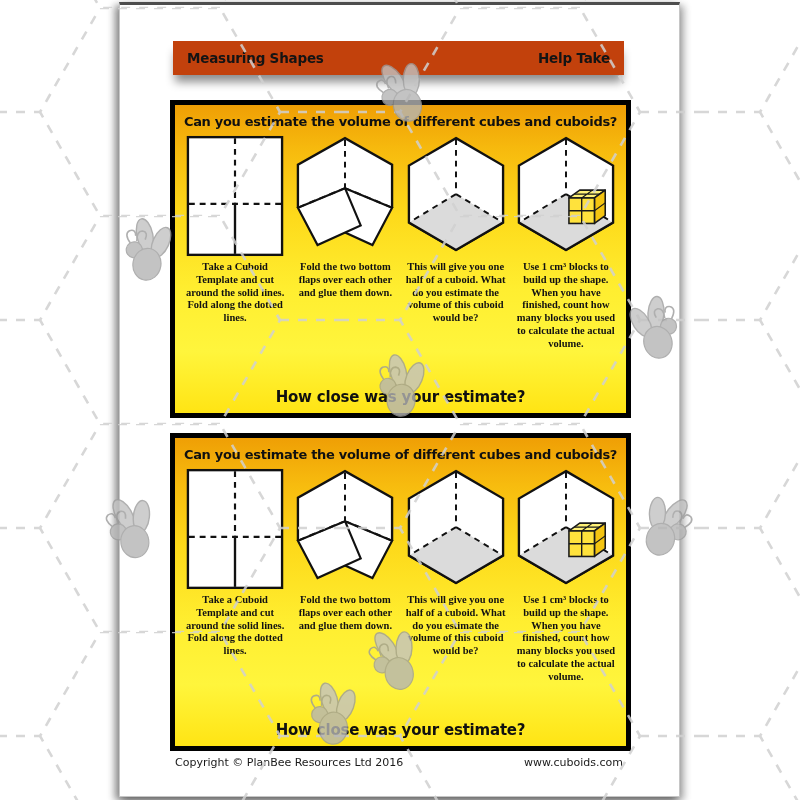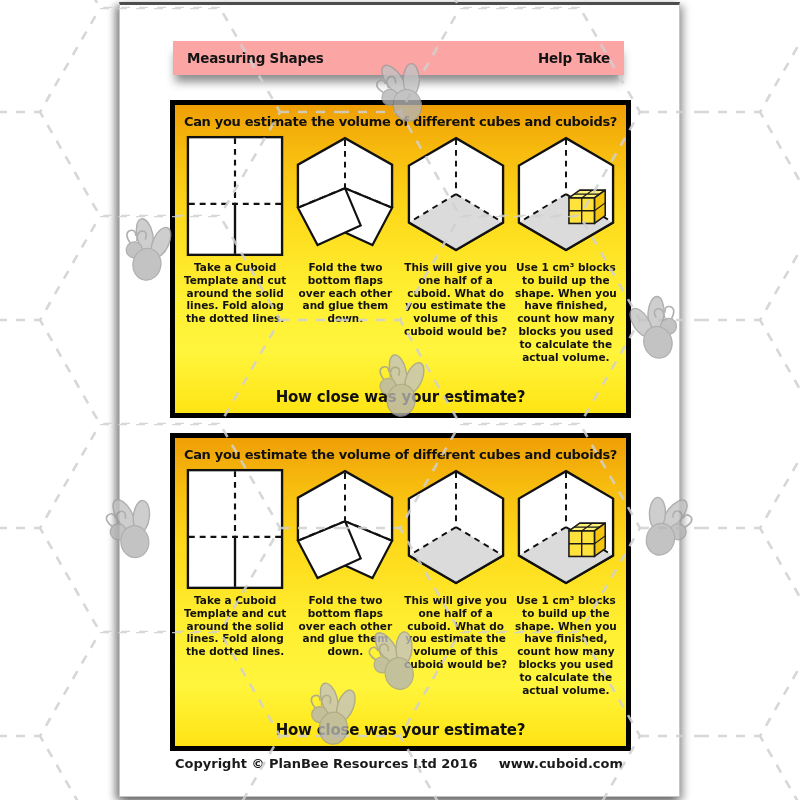--- a/index.html
+++ b/index.html
@@ -10,21 +10,21 @@
   }
   .page{
     position:absolute;left:119px;top:2px;width:559px;height:791px;
     background:#ffffff;
     border:1px solid #c6c6c6;
     border-top:3px solid #4d4d4d;
     box-shadow:-5px 3px 7px rgba(0,0,0,.30), 5px 3px 7px rgba(0,0,0,.18), 0 5px 9px rgba(0,0,0,.35);
   }
   .header-band{
     position:absolute;left:53px;top:36px;width:451px;height:34px;
-    background:#fca5a5;
+    background:#c2410c;
     box-shadow:0 9px 10px -2px rgba(0,0,0,.45);
     display:flex;justify-content:space-between;align-items:center;
     padding:0 14px;box-sizing:border-box;
   }
   .header-band .h-title,.header-band .h-label{
     font-size:13.5px;font-weight:700;color:#141414;letter-spacing:-.2px;white-space:nowrap;
   }
   .card{
     position:absolute;left:50px;width:461px;height:318px;
     border:5px solid #000;box-sizing:border-box;
@@ -33,35 +33,35 @@
   .card.c1{top:95px;}
   .card.c2{top:428px;}
   .card-title{
     text-align:center;font-size:13px;font-weight:700;color:#101010;
     padding:9px 4px 4px 4px;white-space:nowrap;overflow:hidden;letter-spacing:-.3px;
   }
   .steps{
     display:grid;grid-template-columns:repeat(4,1fr);
     padding:2px 8px 0 8px;column-gap:6px;
   }
-  .step{display:flex;flex-direction:column;align-items:center;}
+  .step{display:flex;flex-direction:column;align-items:center;font-family:Liberation Serif, serif;}
   .panel{width:102px;height:122px;flex:0 0 auto;}
   .caption{
     margin-top:4px;text-align:center;font-size:10.5px;line-height:1.22;
     font-weight:700;color:#121212;max-width:106px;
   }
   .card-question{
     position:absolute;left:0;right:0;bottom:7px;text-align:center;
     font-size:15px;font-weight:700;color:#101010;letter-spacing:-.2px;
   }
   .page-footer{
     position:absolute;left:0;right:0;bottom:28px;height:12px;
     display:flex;justify-content:space-between;padding:0 56px 0 55px;
   }
-  .page-footer span{font-size:13px;font-weight:700;color:#1a1a1a;white-space:nowrap;}
+  .page-footer span{font-size:11px;font-weight:400;color:#1a1a1a;white-space:nowrap;}
   .overlay{
     position:absolute;left:0;top:0;width:800px;height:800px;
     pointer-events:none;z-index:40;
   }
 </style>
 </head>
 <body>
 
 <svg width="0" height="0" style="position:absolute">
   <defs>
@@ -174,21 +174,21 @@
             <use href="#blocks"></use>
           </svg>
         <div class="caption">Use 1 cm³ blocks to build up the shape. When you have finished, count how many blocks you used to calculate the actual volume.</div>
       </div>
     </div>
     <div class="card-question">How close was your estimate?</div>
   </div>
 
   <div class="page-footer">
     <span>Copyright © PlanBee Resources Ltd 2016</span>
-    <span>www.cuboid.com</span>
+    <span>www.cuboids.com</span>
   </div>
 </div>
 
 <svg class="overlay" viewBox="0 0 800 800">
   <defs>
     <pattern id="hexpat" width="360" height="208" patternUnits="userSpaceOnUse" patternTransform="translate(-20,8)">
       <g fill="none" stroke="#d0d0d0" stroke-width="2.6" stroke-dasharray="9 9">
         <path d="M120,0 L240,0 L300,104 L240,208 L120,208 L60,104 Z"></path>
         <path d="M0,104 L60,104 M300,104 L360,104"></path>
       </g>

